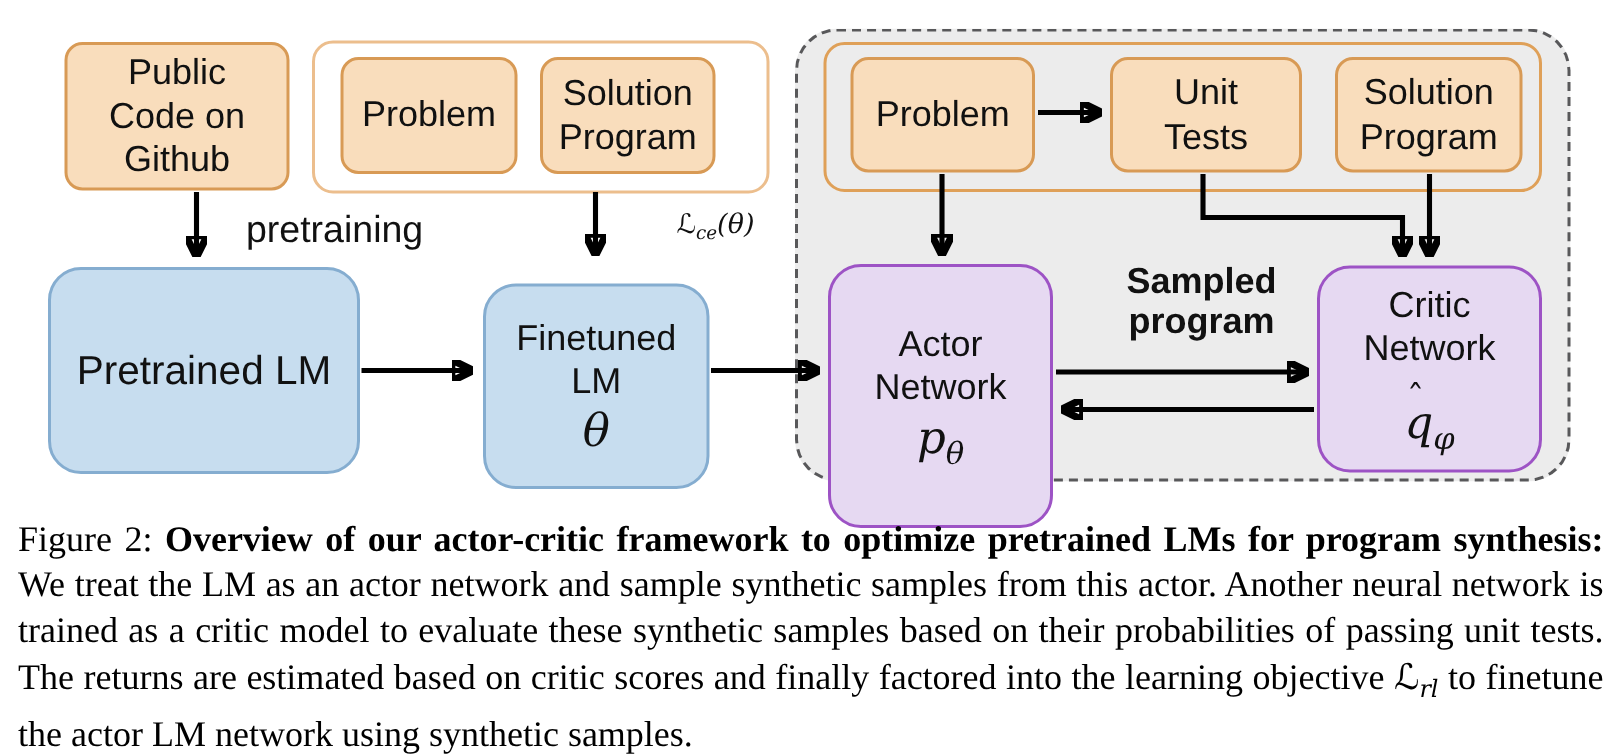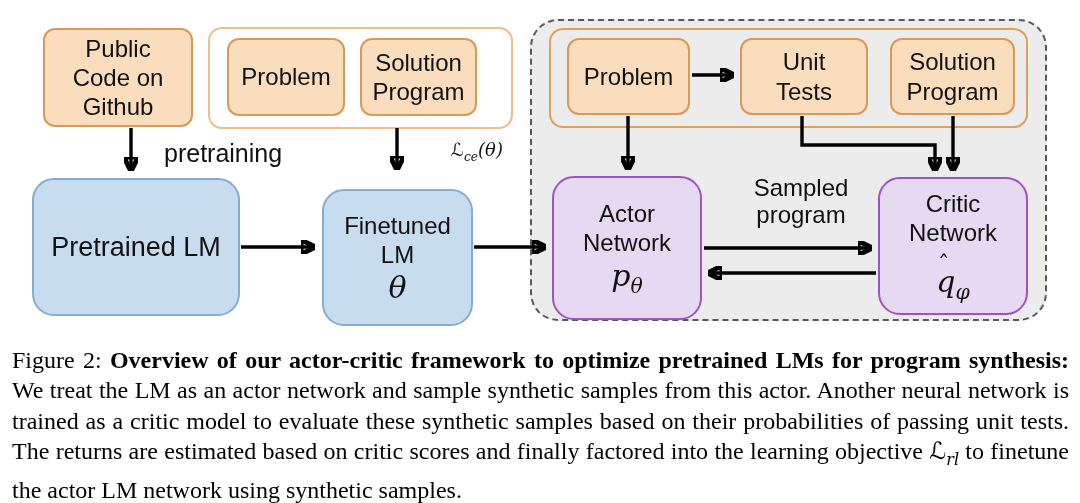--- a/index.html
+++ b/index.html
@@ -25,36 +25,36 @@
   .bbox{background:#c7ddef;border:2px solid #85add0;border-radius:22px;font-size:24px;}
   .pbox{background:#e6d9f2;border:2.5px solid #9d53c5;border-radius:22px;font-size:24px;}
   .b-public{left:43px;top:28px;width:150px;height:99px;}
   .b-problem-l{left:227px;top:38px;width:118px;height:78px;}
   .b-solution-l{left:360px;top:38px;width:117px;height:78px;}
   .b-problem-r{left:567px;top:38px;width:123px;height:77px;}
   .b-unittests{left:740px;top:38px;width:128px;height:77px;}
   .b-solution-r{left:890px;top:38px;width:125px;height:77px;}
   .b-pretrained{left:32px;top:178px;width:208px;height:138px;font-size:27px;}
   .b-finetuned{left:322px;top:177px;width:151px;height:137px;margin-top:12px;}
-  .b-actor{left:552px;top:176px;width:150px;height:144px;}
+  .b-actor{left:552px;top:176px;width:150px;height:176px;}
   .b-critic{left:878px;top:177px;width:150px;height:138px;gap:16px;}
   
   .math{font-family:"DejaVu Serif","DejaVu Sans",serif;font-style:italic;}
   .math sub{font-size:0.68em;font-style:italic;}
   .sym{font-size:30px;line-height:1.1;margin-top:2px;}
   .sym-stack{position:relative;display:inline-block;}
   .sym-stack .hat{
     position:absolute;top:-0.52em;left:-0.18em;width:1em;text-align:center;
     font-size:0.78em;font-style:normal;font-family:"DejaVu Serif",serif;
   }
   
   .edge-label{position:absolute;font-size:25px;line-height:1.12;}
   .el-pretraining{left:164px;top:139px;text-align:right;}
   .el-lce{left:420px;top:140px;font-size:18px;margin-left:31px;}
-  .el-sampled{left:712px;top:174px;width:178px;text-align:center;font-size:24px;line-height:27px;white-space:pre-line;}
+  .el-sampled{left:712px;top:174px;width:178px;text-align:center;font-size:24px;line-height:27px;white-space:pre-line;font-weight:bold;}
   .el-lrl{left:758px;top:282px;font-size:26px;}
   
   .arrows{position:absolute;left:0;top:0;width:1080px;height:340px;pointer-events:none;}
   .arrows path{stroke:#000;stroke-width:3.4;fill:none;}
   
   .caption{
     position:absolute;left:12px;top:345px;width:1057px;
     font-family:"Liberation Serif",serif;font-size:24px;line-height:30.4px;
     text-align:justify;color:#000;
   }

